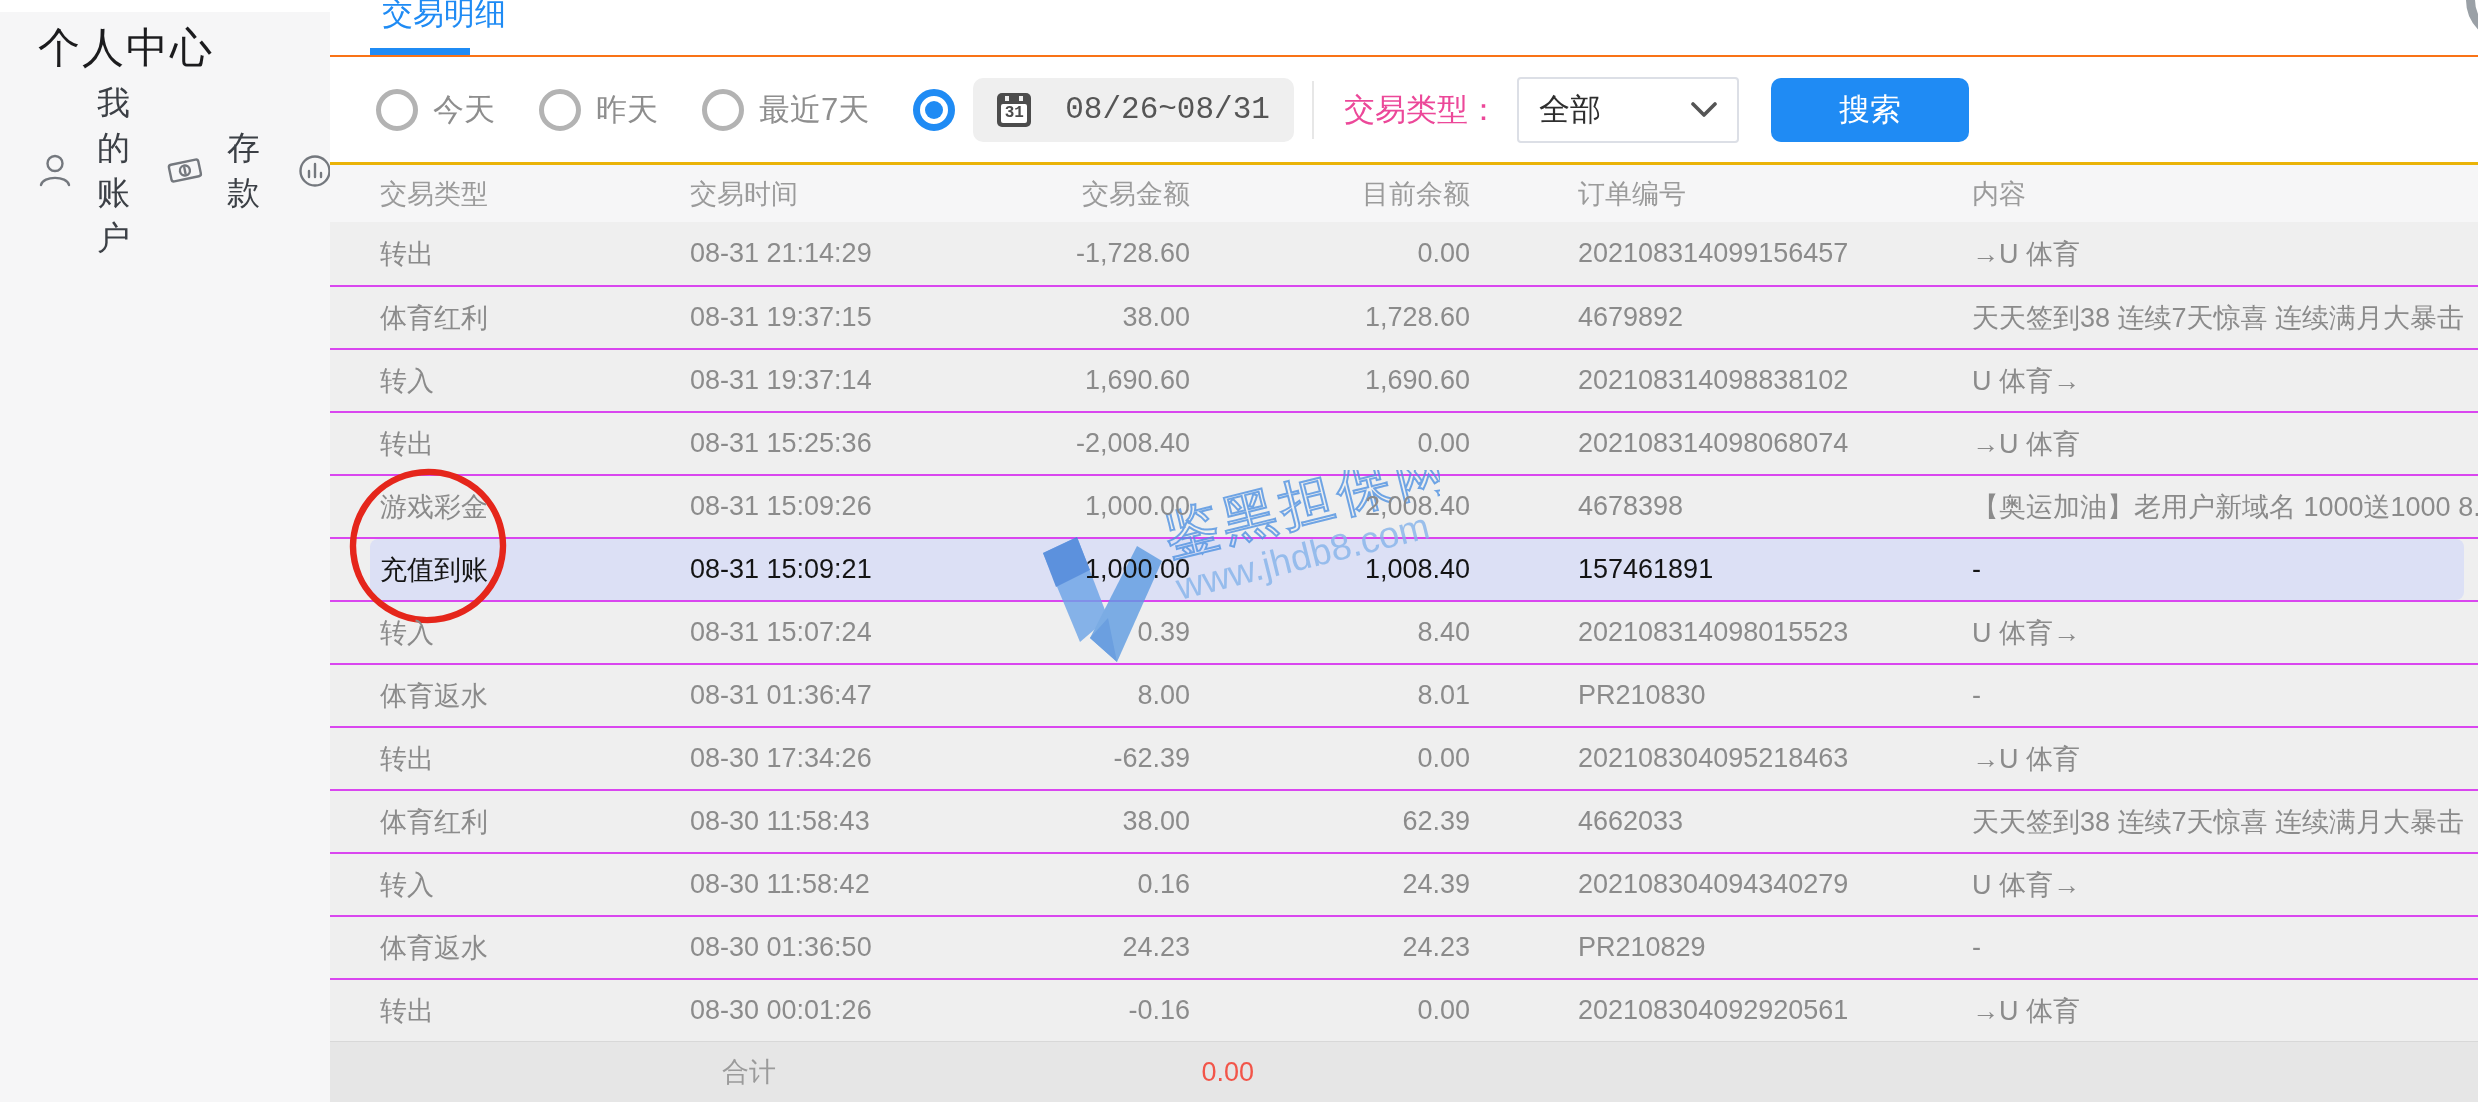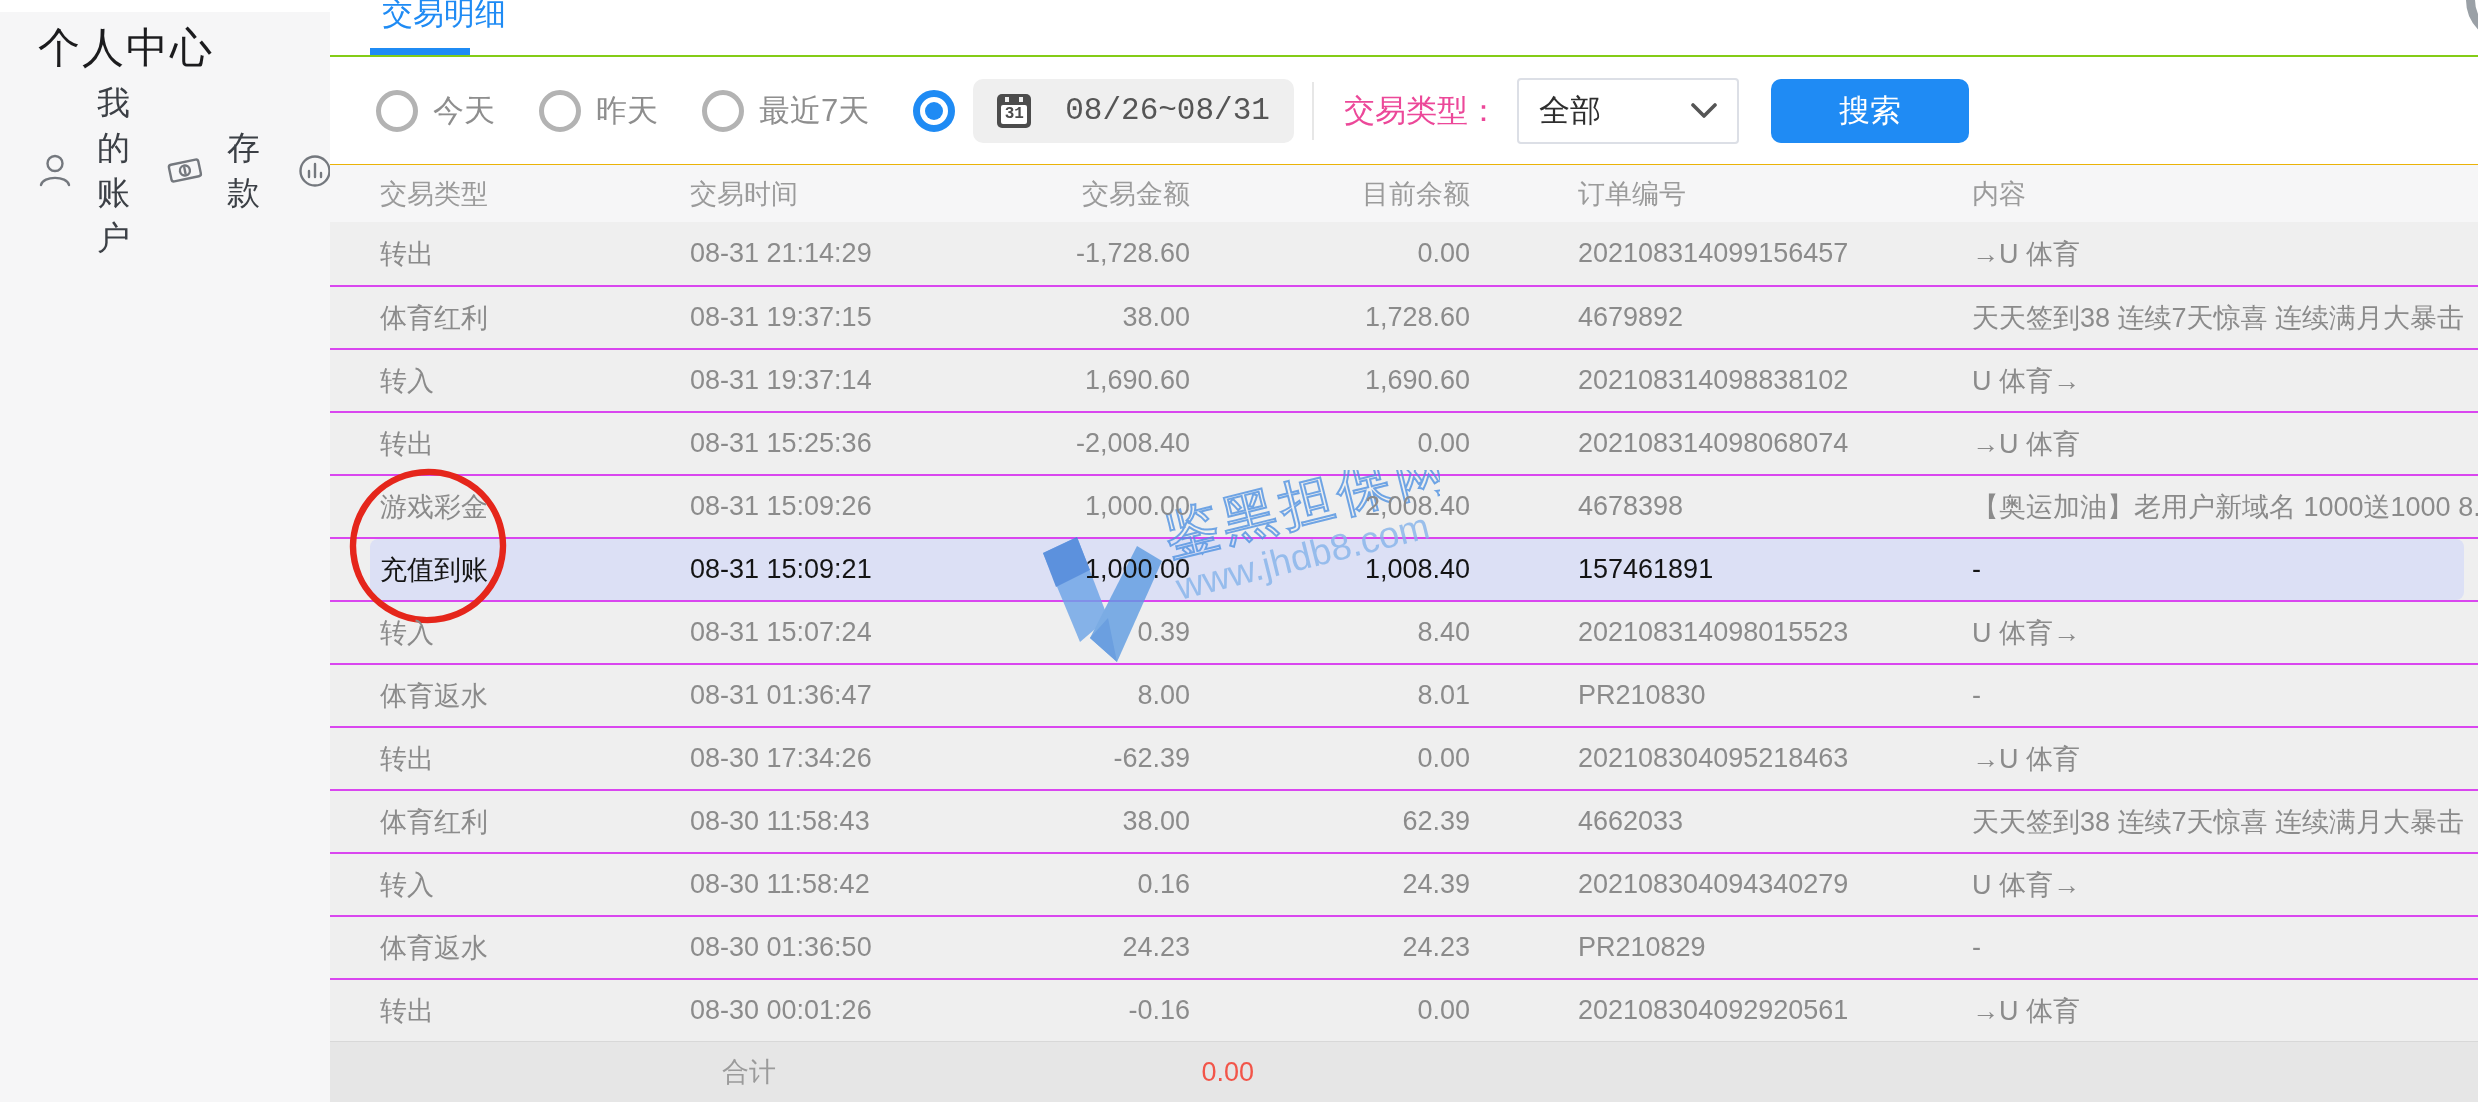--- a/index.html
+++ b/index.html
@@ -15,25 +15,25 @@
   .side-item.active { background: #1f8bf4; border-radius: 0 20px 20px 0; height: 88px; margin: 4.7px 0; }
   .side-icon { width: 44px; height: 44px; display: flex; align-items: center; justify-content: center; color: #74787e; flex: 0 0 44px; }
   .side-icon svg { width: 44px; height: 44px; }
   .side-item.active .side-icon { color: #fff; }
   .side-label { font-size: 33px; color: #3c4046; }
   .side-item.active .side-label { color: #fff; }
 
   
   .main { position: absolute; left: 330px; top: 0; width: 2148px; height: 1102px; background: #fff; }
 
-  .tabbar { position: relative; height: 57px; border-bottom: 2px solid #84cc16; background: #fff; }
+  .tabbar { position: relative; height: 57px; border-bottom: 2px solid #f97316; background: #fff; }
   .tab { position: absolute; left: 52px; top: -7px; font-size: 31px; color: #1f8bf4; cursor: pointer; }
   .tab-underline { position: absolute; left: 40px; bottom: 0; width: 100px; height: 7px; background: #1f8bf4; }
 
-  .filter { display: flex; align-items: center; height: 108px; padding-left: 46px; background: #fff; border-bottom: 1px solid #eab308; }
+  .filter { display: flex; align-items: center; height: 108px; padding-left: 46px; background: #fff; border-bottom: 3px solid #eab308; }
   .rgroup { display: flex; align-items: center; margin-right: 44px; cursor: pointer; }
   .rgroup.sel-group { margin-right: 18px; }
   .radio { width: 42px; height: 42px; border: 5px solid #b3b3b3; border-radius: 50%; background: #fff; }
   .radio.sel { border: 7px solid #1f8bf4; position: relative; }
   .radio.sel::after { content: ""; position: absolute; left: 50%; top: 50%; width: 18px; height: 18px;
     transform: translate(-50%,-50%); border-radius: 50%; background: #1f8bf4; }
   .rlabel { margin-left: 15px; font-size: 31px; color: #8e8e8e; }
   .datebtn { display: flex; align-items: center; gap: 34px; height: 64px; padding: 0 24px; background: #efefef;
     border-radius: 10px; font-size: 31px; color: #555; cursor: pointer; font-family: Liberation Mono, monospace; }
   .cal { position: relative; width: 34px; height: 34px; background: #4c4c4c; border-radius: 5px; flex: 0 0 34px; }

